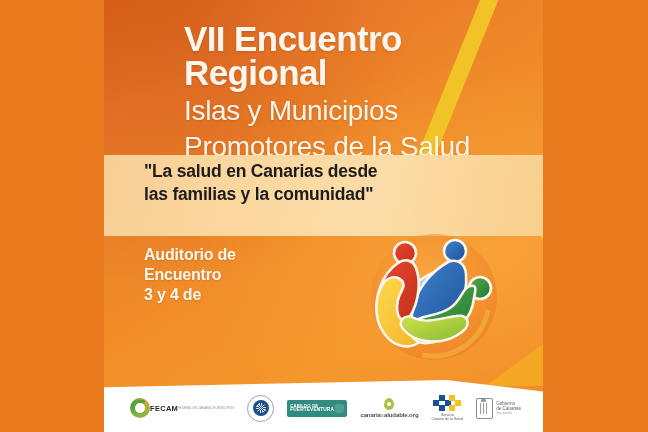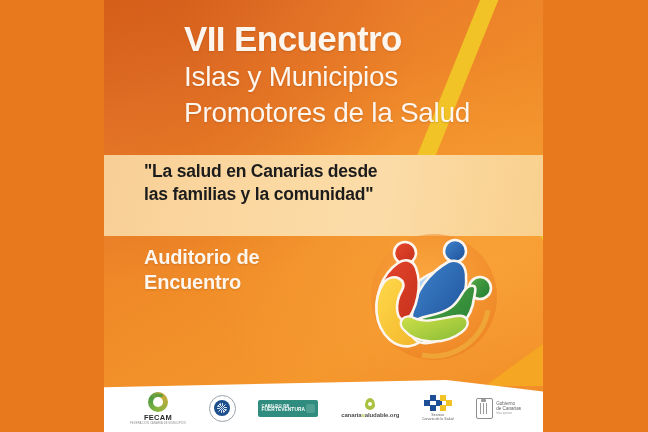--- a/index.html
+++ b/index.html
@@ -44,33 +44,33 @@
 
   
   .quote-banner{position:absolute;left:0;top:155px;width:439px;height:81px;z-index:7;
     background:linear-gradient(100deg,#f7cf96 0%,#fbd79f 30%,#fbdca8 62%,#f9d08d 100%);
   }
   .quote-text{position:absolute;left:40px;top:160px;width:360px;z-index:8;
     color:#1c1c1c;font-weight:bold;font-size:17.5px;line-height:1.30;letter-spacing:-0.2px;}
 
   
   .venue-block{position:absolute;left:40px;top:245px;width:250px;z-index:8;
-    color:#fdf6ee;font-weight:bold;font-size:20px;line-height:1.25;letter-spacing:-0.2px;
+    color:#fdf6ee;font-weight:bold;font-size:16px;line-height:1.25;letter-spacing:-0.2px;
     text-shadow:0 1px 2px rgba(120,50,0,.22);}
 
   
   .emblem{position:absolute;left:256px;top:222px;width:148px;height:148px;z-index:9;}
 
   
   .footer{position:absolute;left:0;bottom:0;width:439px;height:52px;background:#ffffff;z-index:20;
     clip-path:polygon(0 14%, 78% 0%, 100% 22%, 100% 100%, 0 100%);}
   .footer-row{position:absolute;left:0;bottom:0;width:439px;height:46px;z-index:21;
     display:flex;align-items:center;justify-content:space-between;padding:0 22px 2px 26px;box-sizing:border-box;}
 
-  .logo{display:flex;flex-direction:column;align-items:center;justify-content:center;}
+  .logo{display:flex;flex-direction:row;align-items:center;justify-content:center;}
 
   
   .fecam-mark{width:20px;height:20px;border-radius:50%;
     background:conic-gradient(from 200deg,#7fb541 0deg,#4f9b3f 100deg,#c7a93b 200deg,#7fb541 360deg);
     position:relative;}
   .fecam-mark:after{content:"";position:absolute;left:5px;top:5px;width:10px;height:10px;border-radius:50%;background:#fff;}
   .fecam-mark:before{content:"";position:absolute;left:7px;top:2px;width:8px;height:3px;background:#5e9e3d;border-radius:2px;z-index:2;}
   .fecam-txt{font-size:7.5px;font-weight:bold;color:#2b2b2b;letter-spacing:0.3px;margin-top:1px;}
   .fecam-sub{font-size:2.6px;color:#888;letter-spacing:.2px;}
 
@@ -120,33 +120,35 @@
 
   <div class="poster">
     <div class="poster-tint"></div>
 
     <div class="ribbon ribbon-a"></div>
     <div class="ribbon ribbon-b"></div>
     <div class="wedge-br"></div>
 
     <div class="title-block">
       <div class="t-main">VII Encuentro</div>
+      <div class="t-main">Regional</div>
       <div class="t-sub">Islas y Municipios</div>
       <div class="t-sub">Promotores de la Salud</div>
     </div>
 
     <div class="quote-banner"></div>
     <div class="quote-text">
       <div>"La salud en Canarias desde</div>
       <div>las familias y la comunidad"</div>
     </div>
 
     <div class="venue-block">
       <div>Auditorio de</div>
       <div>Encuentro</div>
+      <div>3 y 4 de</div>
     </div>
 
     <div class="emblem">
       <svg viewBox="0 0 148 148" width="148" height="148">
         <defs>
           <linearGradient id="gRed" x1="0" y1="0" x2="1" y2="1">
             <stop offset="0" stop-color="#e8472c"></stop>
               <stop offset="1" stop-color="#c22f1c"></stop>
           </linearGradient>
           <linearGradient id="gBlue" x1="0" y1="0" x2="1" y2="1">

